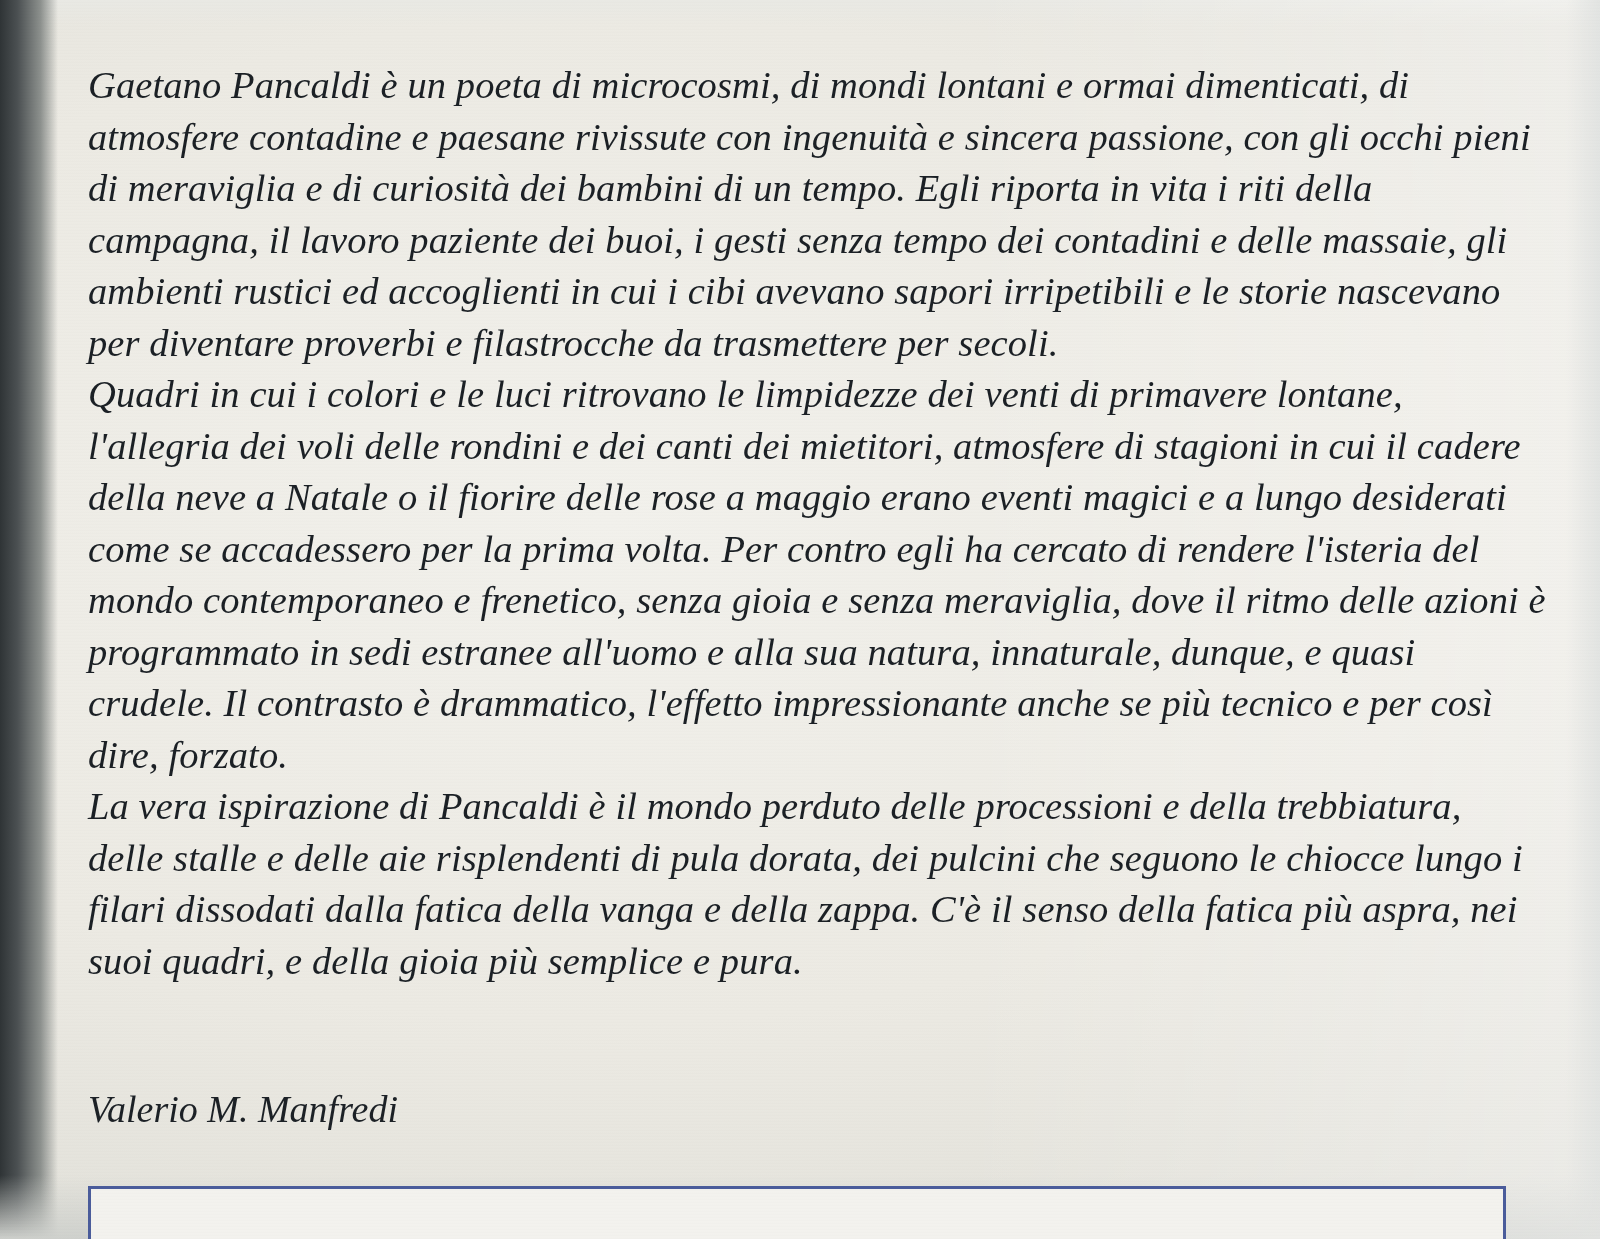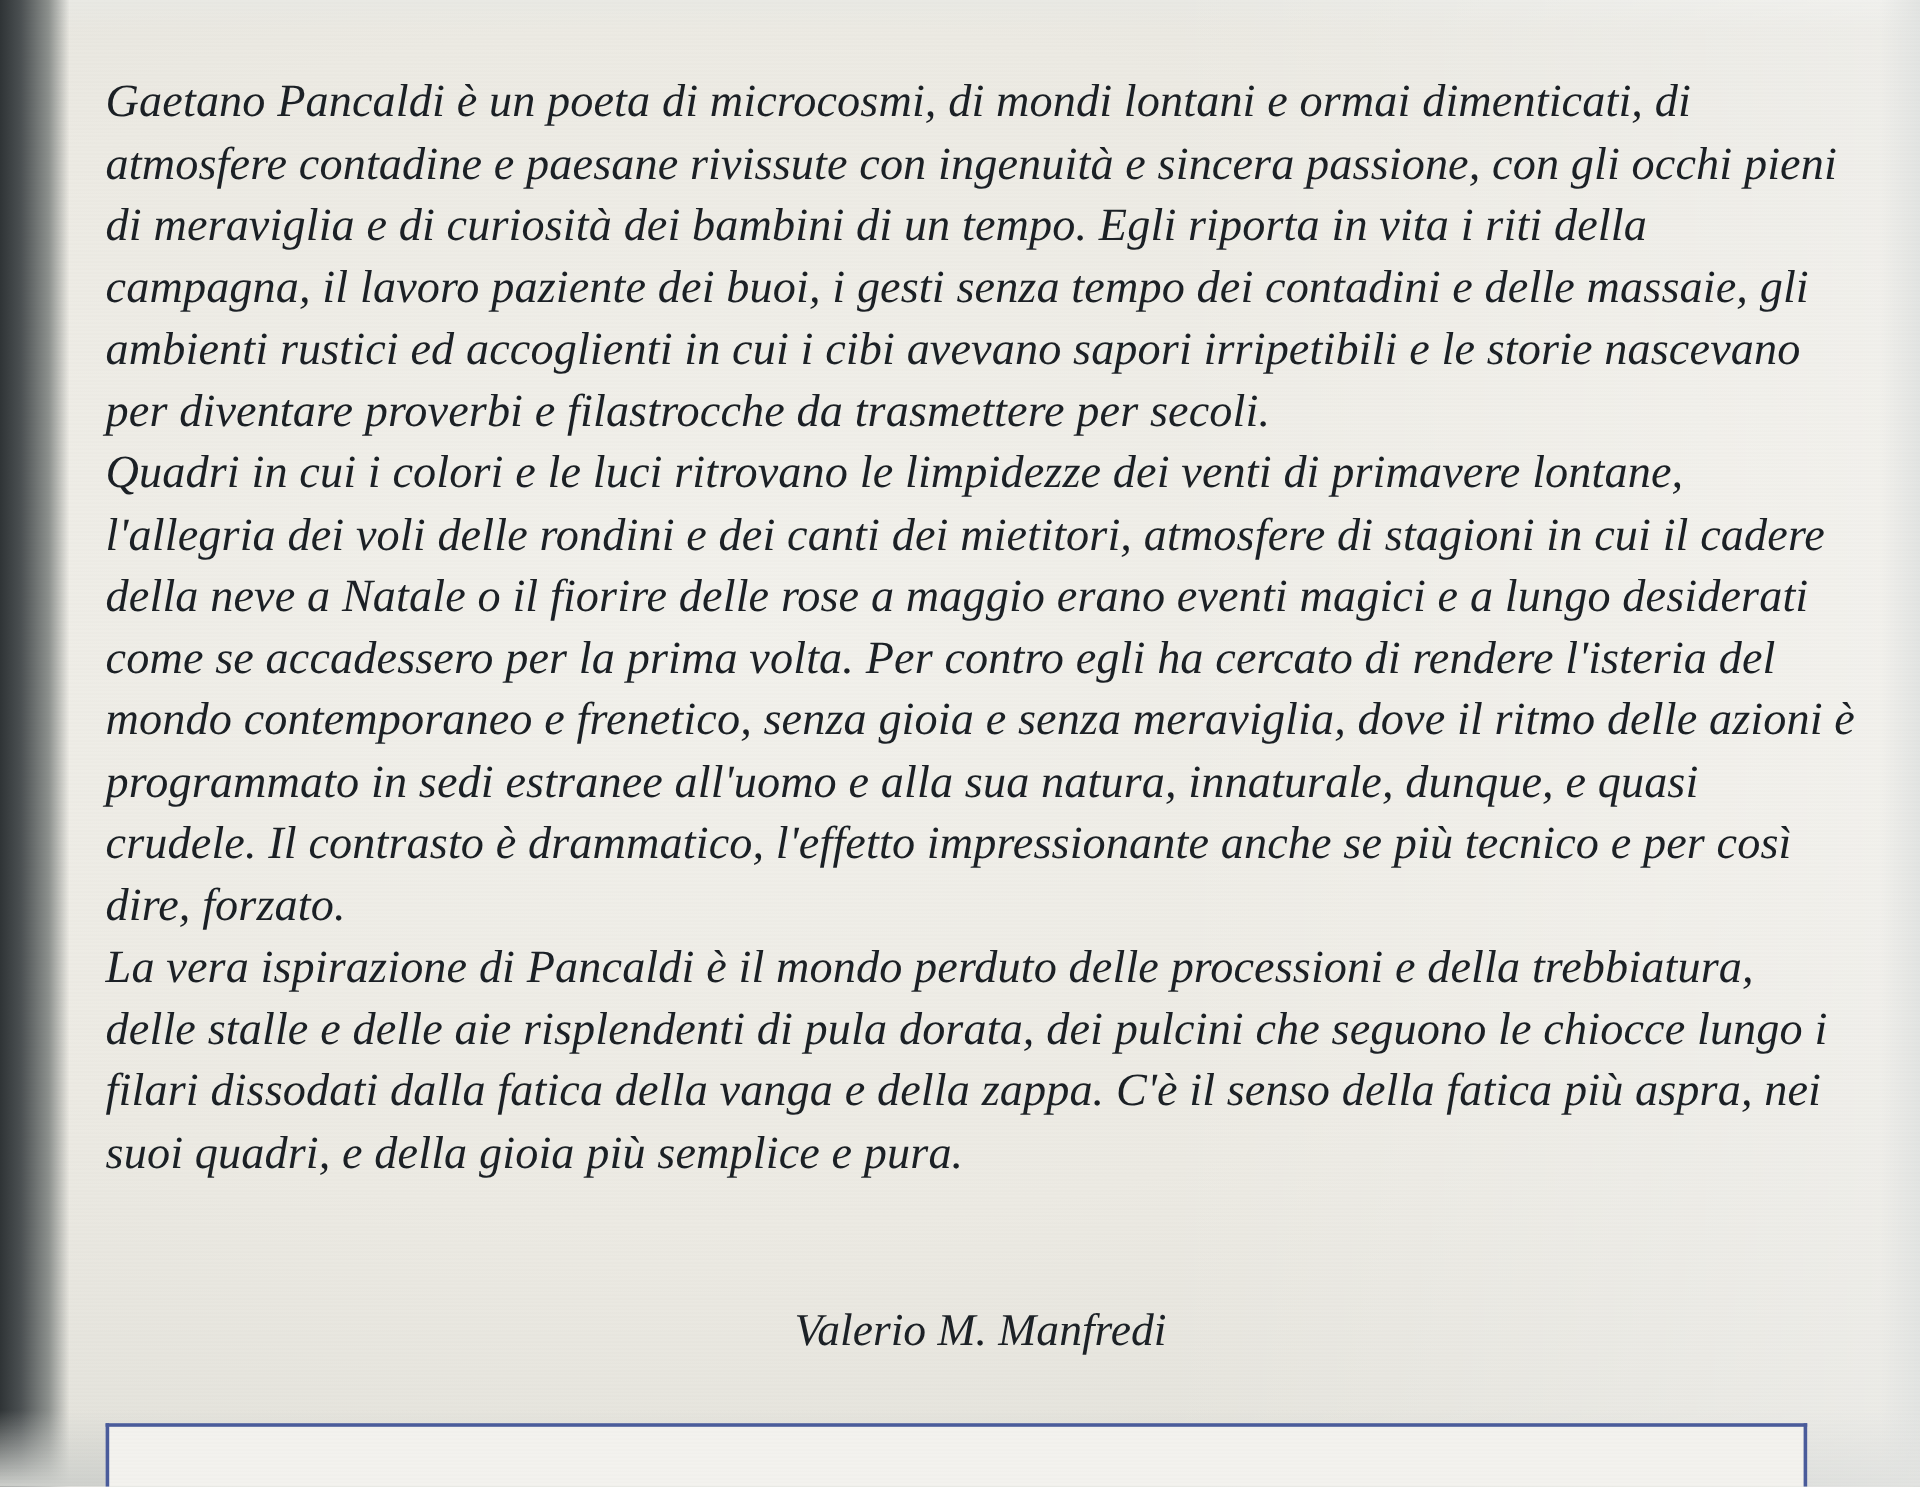--- a/index.html
+++ b/index.html
@@ -82,21 +82,21 @@
   .para.p1 { }
   .para.p2 { }
   .para.p3 { }
 
   
   #signature {
     position: absolute;
     left: 88px;
     top: 1085px;
     width: 1458px;
-    text-align: center;
+    text-align: left;
     font-style: italic;
     font-size: 38px;
     line-height: 48px;
     color: #1c2126;
     padding-right: 6px;
   }
 
   
   #bottom-box {
     position: absolute;

